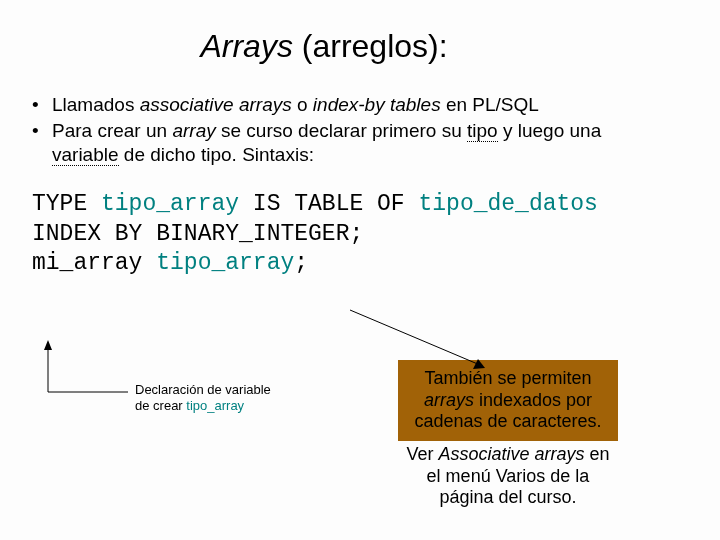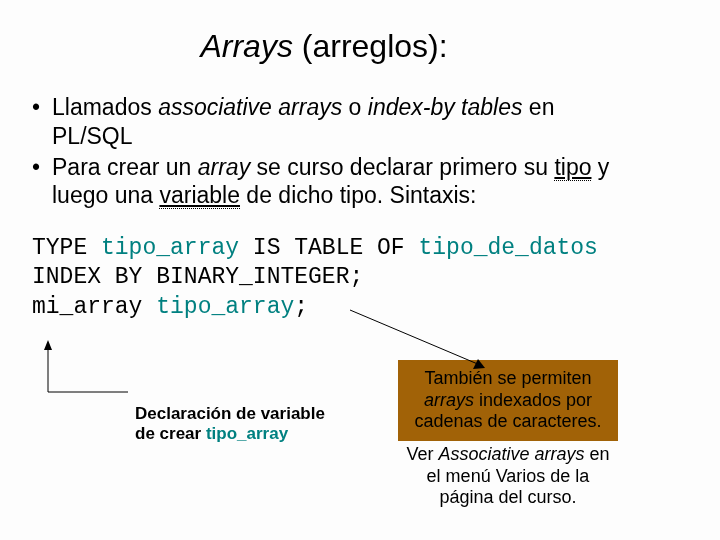--- a/index.html
+++ b/index.html
@@ -19,54 +19,53 @@
     box-sizing: border-box;
     padding: 28px 24px 0 32px;
   }
   .title {
     text-align: center;
     font-size: 32px;
     margin-bottom: 28px;
   }
   .title .ital { font-style: italic; }
   .bullets {
-    font-size: 23px;
+    font-size: 19px;
     line-height: 1.25;
     padding: 0;
     margin: 0 0 24px 0;
     list-style: none;
   }
   .bullets li {
     position: relative;
     padding-left: 20px;
     margin-bottom: 2px;
   }
   .bullets li::before {
     content: "•";
     position: absolute;
     left: 0;
     top: 0;
   }
   .ital { font-style: italic; }
-  .udot { border-bottom: 1px dotted #000; text-decoration: underline; }
+  .udot { border-bottom: 1px dotted #000; }
   .code {
     font-family: "Courier New", Courier, monospace;
     font-size: 23px;
     line-height: 1.28;
     white-space: pre;
     margin-bottom: 16px;
   }
   .code .param { color: #008080; }
   .anno1 {
     position: absolute;
     left: 135px;
-    top: 404px;
-    font-size: 17px;
+    top: 382px;
+    font-size: 13px;
     line-height: 1.2;
-    font-weight: bold;
   }
   .anno1 .param { color: #008080; }
   .box2 {
     position: absolute;
     right: 22px;
     top: 360px;
     width: 220px;
     background: #a16207;
     font-size: 18px;
     text-align: center;

